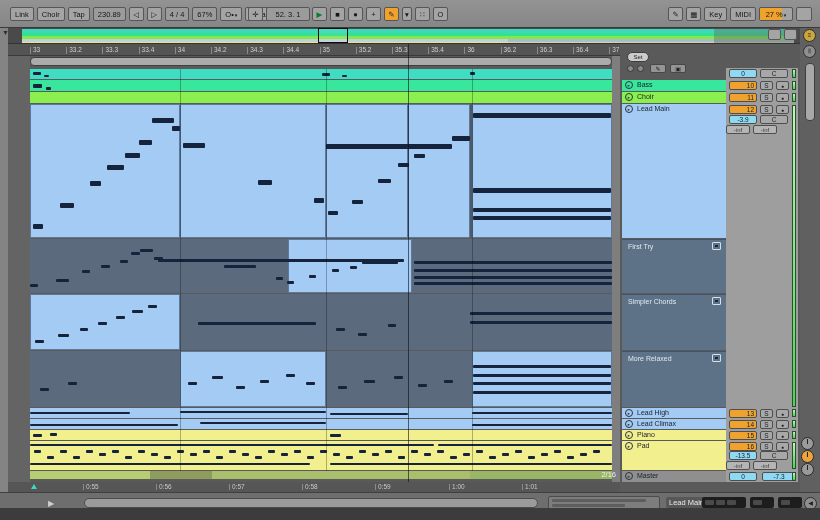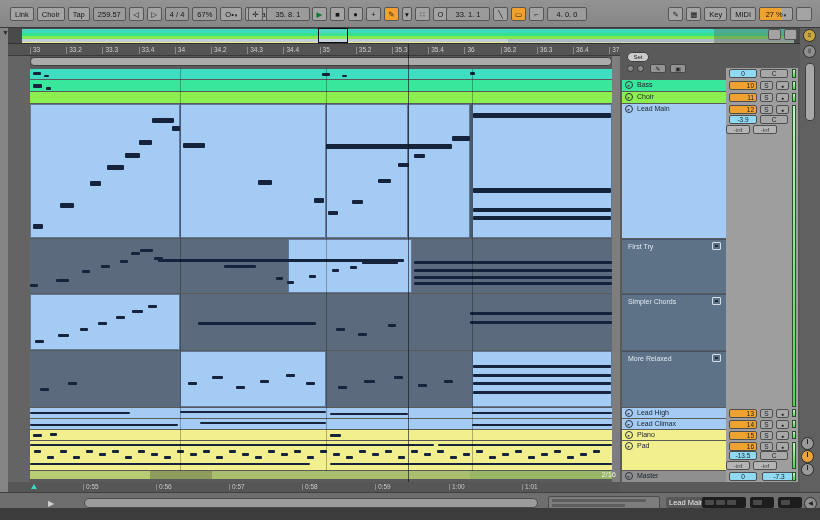--- a/index.html
+++ b/index.html
@@ -78,50 +78,43 @@
 </head>
 <body>
 
 <div id="stage">
 
   <div id="topbar">
     <div class="cluster" style="left:10px">
       <span class="btn">Link</span>
       <span class="btn">Choir</span>
       <span class="btn">Tap</span>
-      <span class="disp">259.57</span>
+      <span class="disp">230.89</span>
       <span class="btn ico">◁</span>
       <span class="btn ico">▷</span>
       <span class="disp">4 / 4</span>
       <span class="disp">67%</span>
       <span class="btn"><span>O•</span><span class="caret">▾</span></span>
       <span class="btn"><span>1 Bar</span><span class="caret">▾</span></span>
     </div>
     <div class="cluster" style="left:248px">
       <span class="btn ico">✛</span>
-      <span class="disp" style="min-width:44px">35. 8. 1</span>
+      <span class="disp" style="min-width:44px">52. 3. 1</span>
     </div>
     <div class="cluster" style="left:312px">
       <span class="btn ico play-on">▶</span>
       <span class="btn ico">■</span>
       <span class="btn ico">●</span>
     </div>
     <div class="cluster" style="left:366px">
       <span class="btn ico">+</span>
       <span class="btn ico on">✎</span>
       <span class="btn ico" style="width:10px">▾</span>
       <span class="btn ico">∷</span>
       <span class="btn ico">O</span>
-    </div>
-    <div class="cluster" style="left:446px">
-      <span class="disp" style="min-width:44px">33. 1. 1</span>
-      <span class="btn ico">╲</span>
-      <span class="btn ico on">▭</span>
-      <span class="btn ico">⌐</span>
-      <span class="disp" style="min-width:40px">4. 0. 0</span>
     </div>
     <div class="cluster" style="right:8px;left:auto">
       <span class="btn ico">✎</span>
       <span class="btn ico">▦</span>
       <span class="btn">Key</span>
       <span class="btn">MIDI</span>
       <span class="btn cpu"><span class="fill"></span><span class="txt">27 %</span><span class="caret txt">▾</span></span>
       <span class="btn" style="width:16px"></span>
     </div>
   </div>

